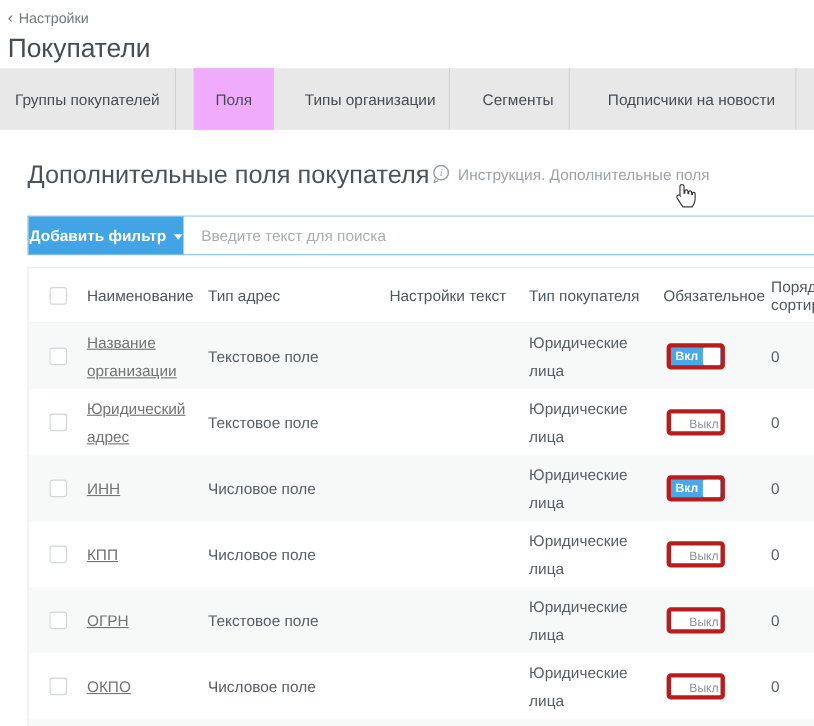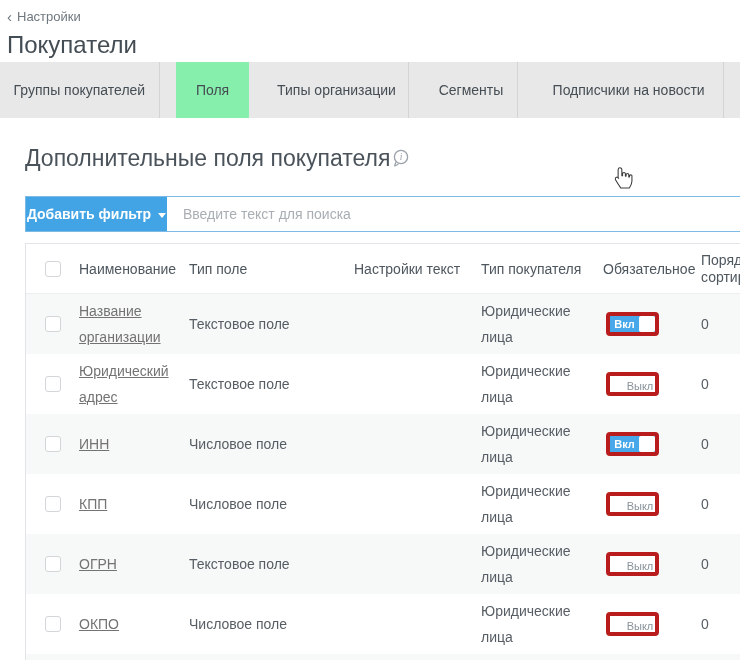--- a/index.html
+++ b/index.html
@@ -22,21 +22,21 @@
   .tab {
     display: flex; align-items: center; justify-content: center;
     font-size: 14px; color: #454d54; cursor: pointer;
     border-right: 1px solid #d4d4d4; height: 100%;
   }
   .tab:nth-child(1) { width: 176px; }
   .tab:nth-child(2) { width: 81px; }
   .tab:nth-child(3) { width: 158px; }
   .tab:nth-child(4) { width: 103px; }
   .tab:nth-child(5) { width: 209px; }
-  .tab.active { background: #86efac; border-right: none; }
+  .tab.active { background: #f0abfc; border-right: none; }
   .tab-filler { flex: 1; background: #eaeaea; }
 
   
   .content { padding-left: 25px; }
   .heading-row { margin-top: 27px; display: flex; align-items: center; gap: 2px; }
   h1.section-heading { font-size: 23px; font-weight: 400; color: #4a525a; }
   .instruction { display: inline-flex; align-items: center; gap: 6px; color: #9ba2a9; font-size: 14px; cursor: pointer; }
 
   
   .filterbar { margin-top: 24px; display: flex; height: 36px; width: 760px; border: 1px solid #7db9e5; background: #fff; }
@@ -106,38 +106,39 @@
 <div class="content">
 
   <div class="heading-row">
     <h1 class="section-heading">Дополнительные поля покупателя</h1>
     <span class="instruction">
       <svg width="18" height="19" viewBox="0 0 18 19">
         <circle cx="9" cy="8" r="6.6" fill="none" stroke="#9aa1a8" stroke-width="1.3"></circle>
         <text x="9" y="11.3" font-size="9.5" fill="#9aa1a8" text-anchor="middle" font-family="Liberation Serif, serif" font-style="italic">i</text>
         <path d="M3.8 13.2 L2.6 17 L6.4 15.2" fill="none" stroke="#9aa1a8" stroke-width="1.2" stroke-linejoin="round"></path>
       </svg>
+      <span>Инструкция. Дополнительные поля</span>
     </span>
   </div>
 
   <div class="filterbar">
     <button class="add-filter">
       <span>Добавить фильтр</span>
       <span class="caret"></span>
     </button>
     <input class="search-input" type="text" placeholder="Введите текст для поиска" style="">
   </div>
 
   <div class="ftable">
     <div class="thead">
       <div class="c-check">
           <span class="checkbox"></span>
         </div>
       <div class="th c-name">Наименование</div>
-      <div class="th c-type">Тип поле</div>
+      <div class="th c-type">Тип адрес</div>
       <div class="th c-settings">Настройки текст</div>
       <div class="th c-cust">Тип покупателя</div>
       <div class="th c-req">Обязательное</div>
       <div class="th c-order">Порядок сортировки</div>
     </div>
     <div id="tbody">
   <div class="trow striped">
     <div class="c-check">
             <span class="checkbox"></span>
           </div>

